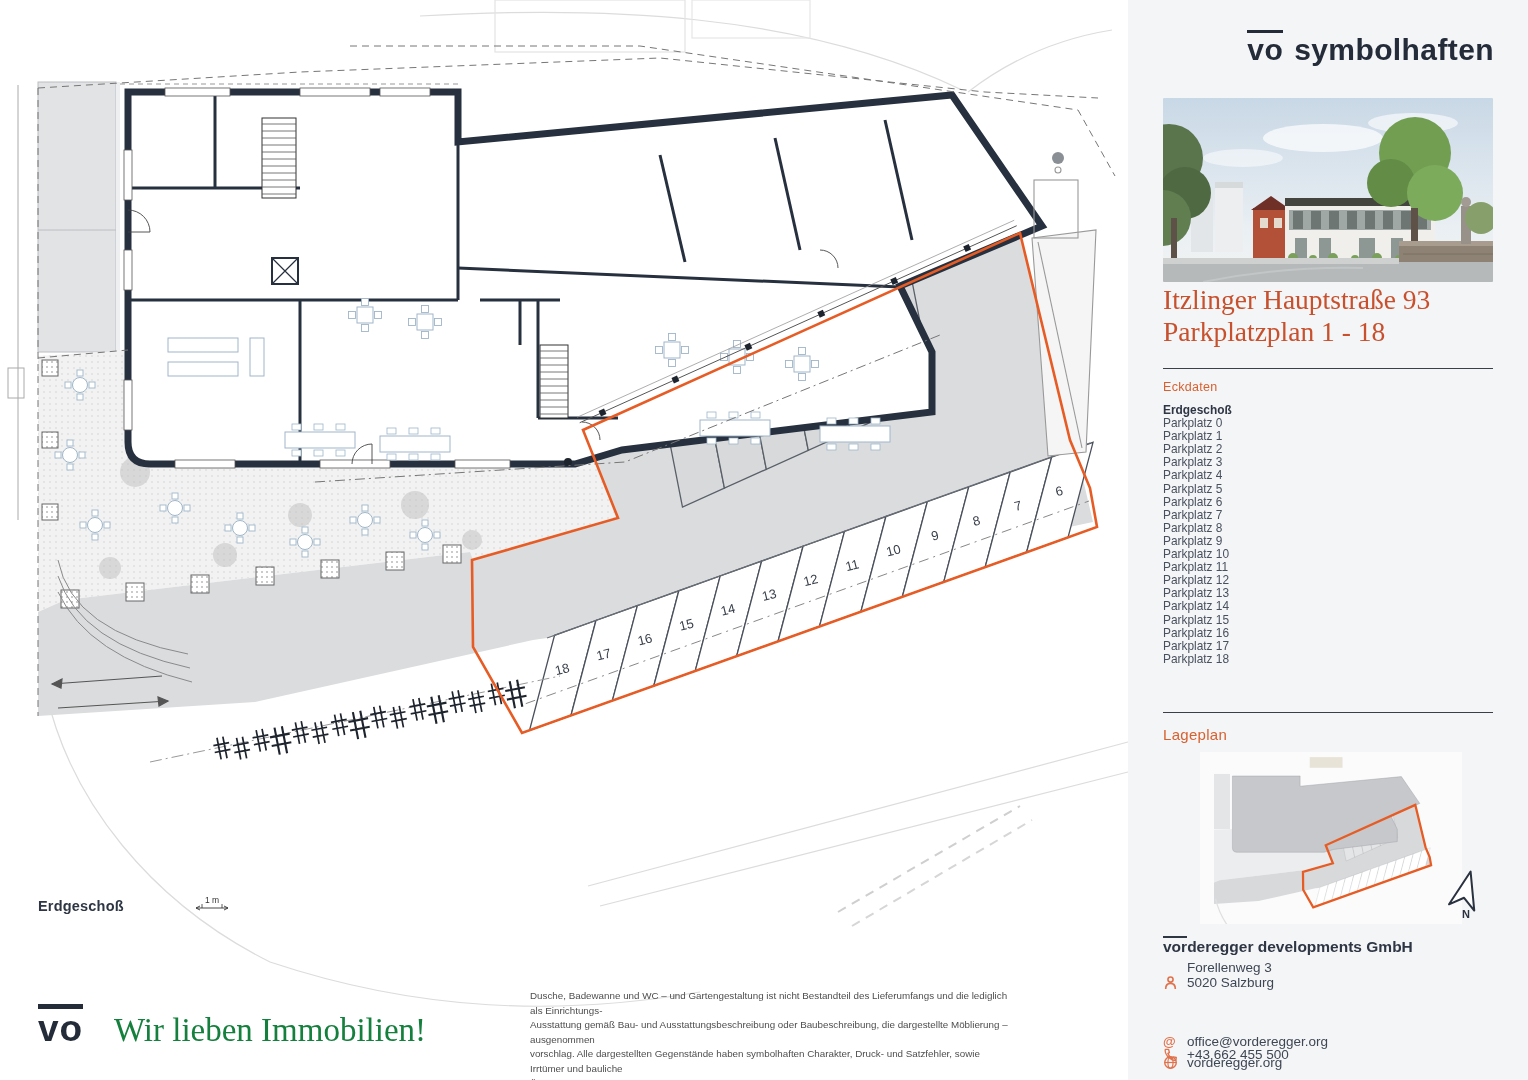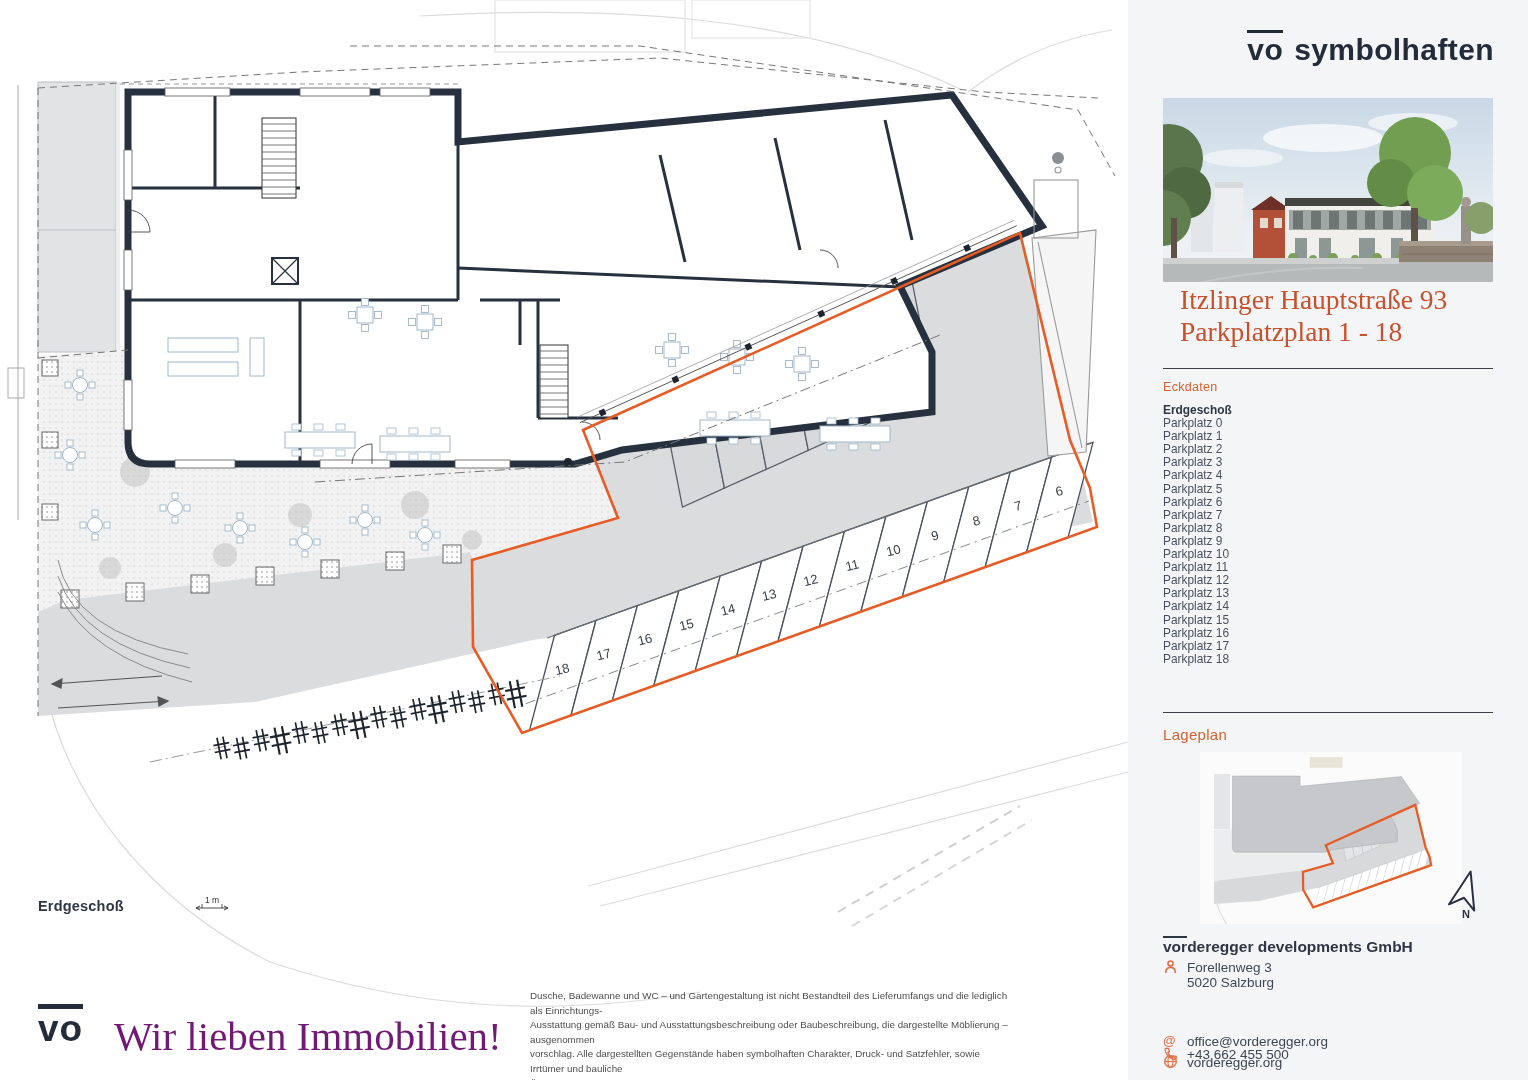--- a/index.html
+++ b/index.html
@@ -9,42 +9,42 @@
   #plan-svg{position:absolute;left:0;top:0;}
   .plan-floor-label{position:absolute;left:38px;top:898px;font-size:14.5px;font-weight:bold;color:#2E3644;letter-spacing:.2px;}
   .plan-scale{position:absolute;left:190px;top:894px;}
   .scale-text{font-size:8.5px;fill:#333;font-family:"Liberation Sans",sans-serif;}
 
   
   .footer-logo{position:absolute;left:38px;top:1004px;}
   .vo-big{display:inline-block;font-size:37px;font-weight:bold;color:#242C3A;letter-spacing:1px;
           border-top:5px solid #242C3A;padding-top:1px;line-height:1.05;}
   .tagline{position:absolute;left:114px;top:1012px;font-family:"Liberation Serif","DejaVu Serif",serif;
-           font-size:41px;color:#701a75;}
+           font-size:33px;color:#15803d;}
   .disclaimer{position:absolute;left:530px;top:989px;width:482px;font-size:9.8px;line-height:14.6px;color:#4e4e4e;}
 
   
   .sidebar{position:absolute;left:1128px;top:0;width:400px;height:1080px;background:#F4F5F7;}
   .logo{position:absolute;right:34px;top:30px;font-size:30px;font-weight:bold;color:#242C3A;letter-spacing:.4px;
         display:flex;align-items:baseline;gap:11px;}
   .vo-mark{display:inline-block;border-top:3.5px solid #242C3A;padding-top:2px;line-height:1;}
   .photo{position:absolute;left:35px;top:98px;width:330px;height:184px;overflow:hidden;border-radius:1px;}
-  .title{position:absolute;left:52px;top:284px;margin:0;font-family:"Liberation Serif","DejaVu Serif",serif;
+  .title{position:absolute;left:35px;top:284px;margin:0;font-family:"Liberation Serif","DejaVu Serif",serif;
          font-weight:normal;font-size:27.5px;line-height:32px;color:#C8502C;}
   .divider{position:absolute;left:35px;width:330px;border-top:1.5px solid #3A3F49;}
   .d1{top:368px;} .d2{top:712px;}
   .eckdaten{position:absolute;left:35px;top:380px;font-size:12.5px;color:#D8602F;letter-spacing:.3px;text-align:right;}
   .parklist{position:absolute;left:35px;top:404px;font-size:11.9px;line-height:13.1px;color:#49515E;}
   .park-floor{font-weight:bold;color:#2E3644;}
   .lageplan-h{position:absolute;left:35px;top:726px;font-size:15px;color:#D8602F;letter-spacing:.3px;}
   #mini-svg{position:absolute;left:72px;top:752px;background:#FBFBFC;}
   .north{position:absolute;left:318px;top:866px;}
   .company{position:absolute;left:35px;top:936px;font-size:15.5px;font-weight:bold;color:#2E3644;}
   .co-mark{display:inline-block;border-top:2.5px solid #2E3644;padding-top:1px;line-height:1;}
-  .c-row{position:absolute;left:35px;font-size:13.5px;color:#3E4754;display:flex;gap:9px;align-items:flex-start;}
+  .c-row{position:absolute;left:35px;font-size:13.5px;color:#3E4754;display:flex;gap:9px;align-items:flex-end;}
   .c-ico{width:15px;height:15px;flex:0 0 15px;color:#E0724C;font-weight:bold;margin-top:-1px;}
   .c-ico svg{width:15px;height:15px;}
   .at-glyph{font-size:13px;color:#E0724C;font-weight:bold;line-height:15px;}
 </style>
 </head>
 <body>
 
 <div class="page">
 
   <svg id="plan-svg" width="1128" height="1080" viewBox="0 0 1128 1080">

